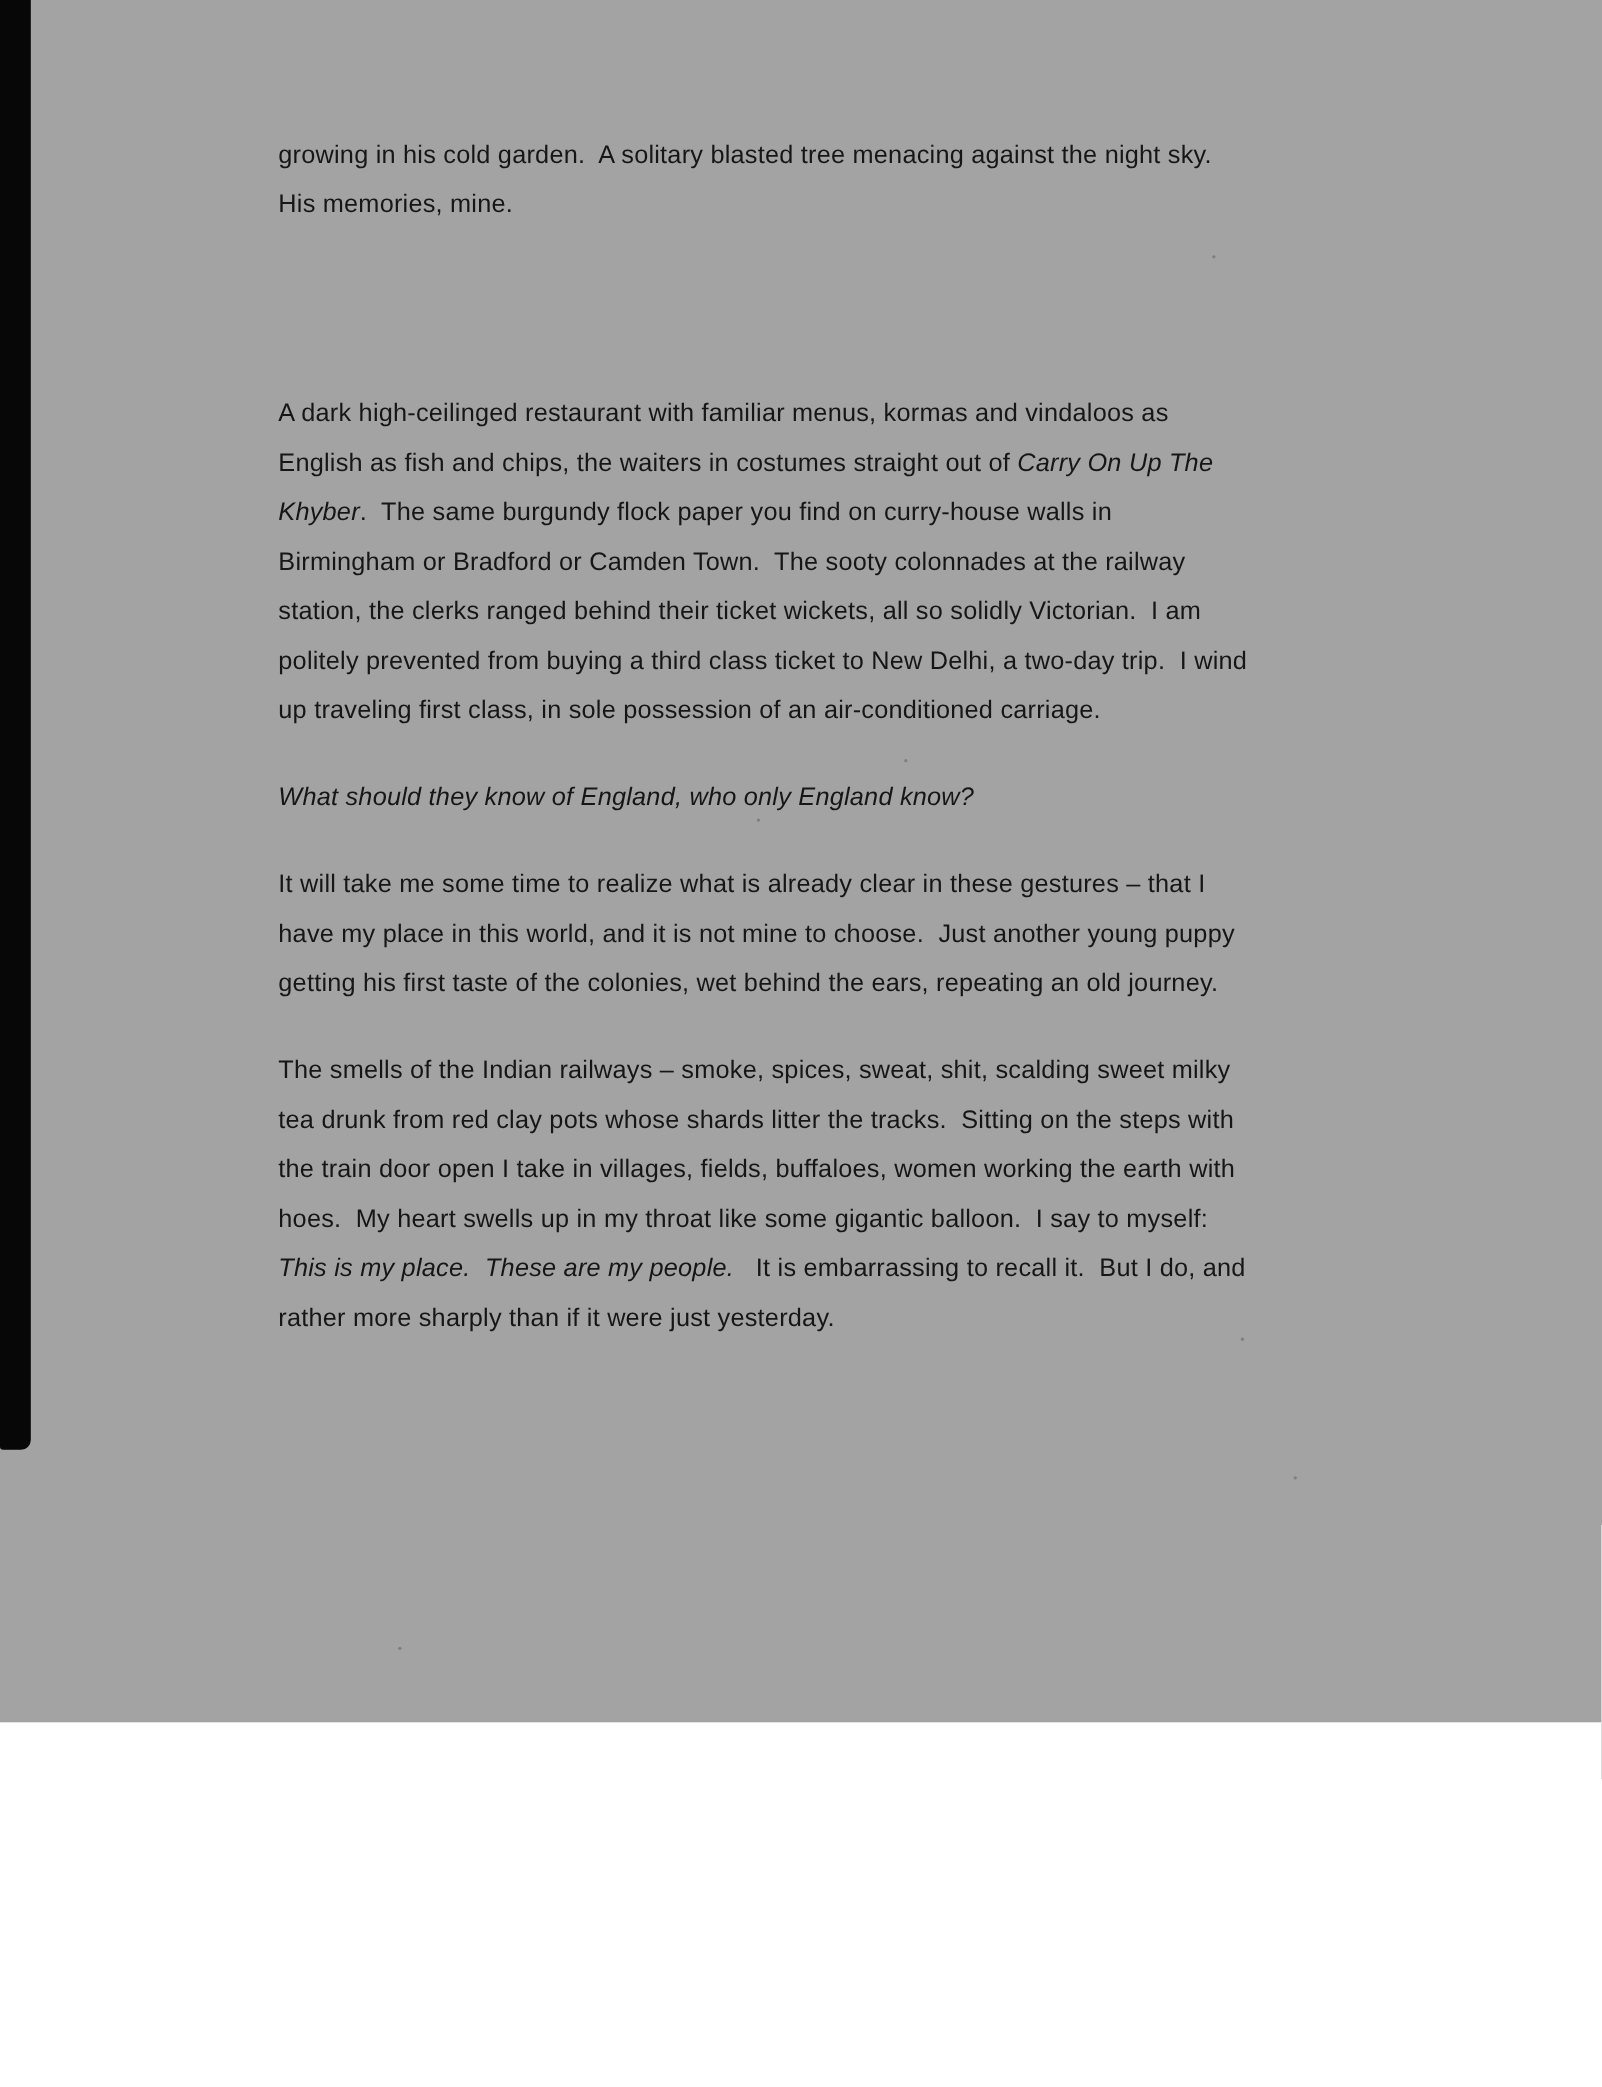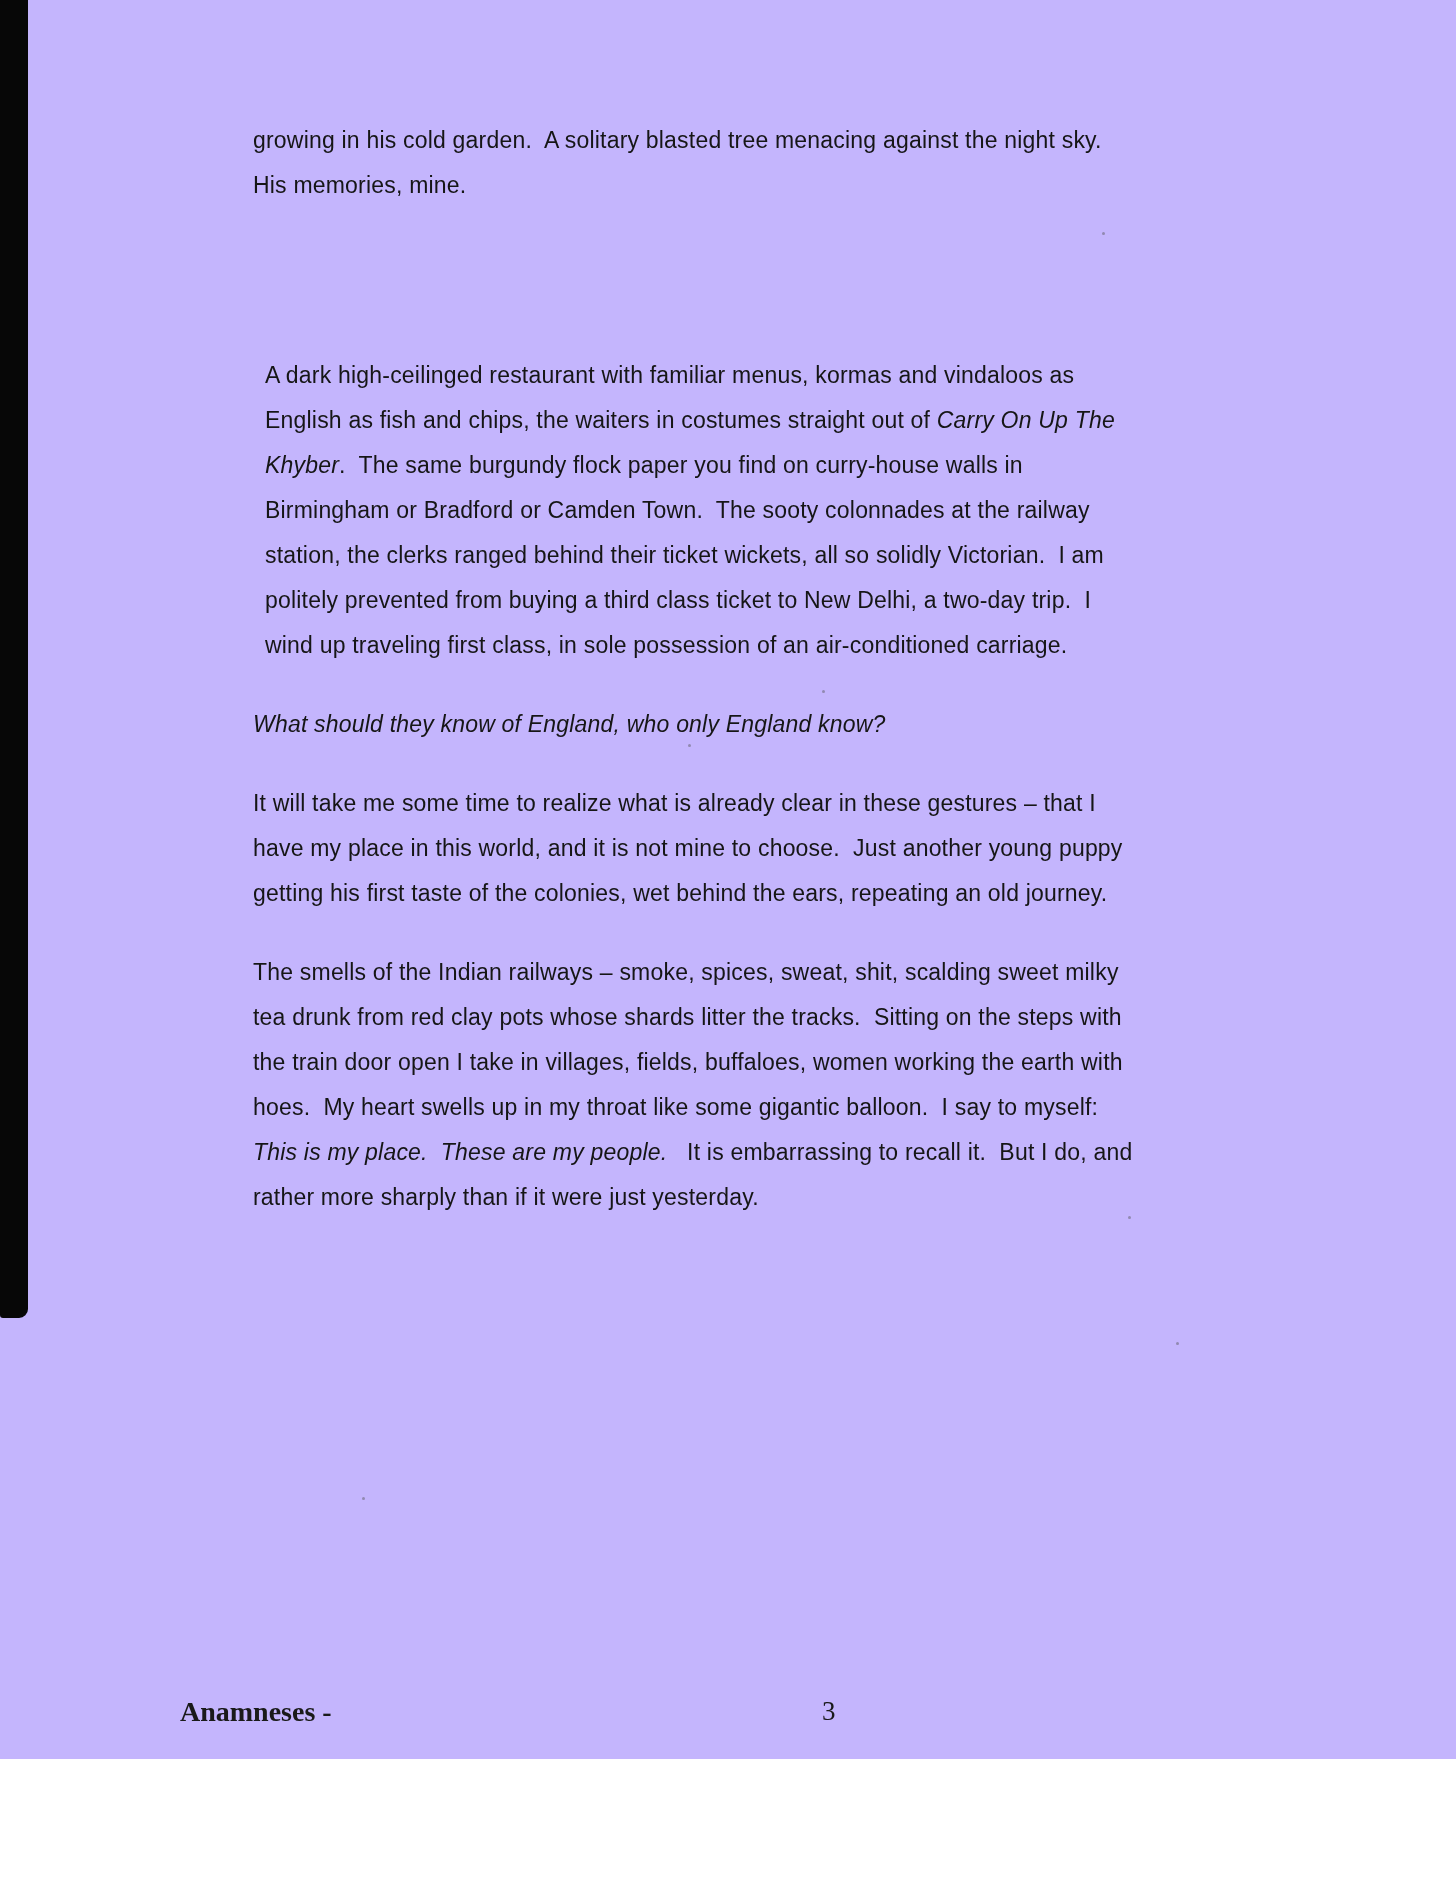--- a/index.html
+++ b/index.html
@@ -3,22 +3,22 @@
 <meta charset="utf-8">
 <style>
   html, body {
     margin: 0;
     padding: 0;
     background: #ffffff;
   }
   .page {
     position: relative;
     width: 1456px;
-    height: 1759px;
-    background: #c4b5fd;
+    height: 1566px;
+    background: #a3a3a3;
     color: #161616;
     font-family: "Liberation Sans", sans-serif;
     overflow: hidden;
   }
   
   .scan-bar {
     position: absolute;
     left: 0;
     top: 0;
     width: 28px;
@@ -34,21 +34,20 @@
   }
   p.para {
     margin: 0 0 34px 0;
     font-size: 23px;
     line-height: 45px;
     white-space: pre-wrap;
     letter-spacing: 0.2px;
   }
   p.para.section-gap {
     margin-top: 145px;
-    margin-left: 12px;
   }
   p.para i {
     font-style: italic;
   }
   .footer-label {
     position: absolute;
     left: 180px;
     top: 1696px;
     font-family: "Liberation Serif", serif;
     font-size: 28px;

